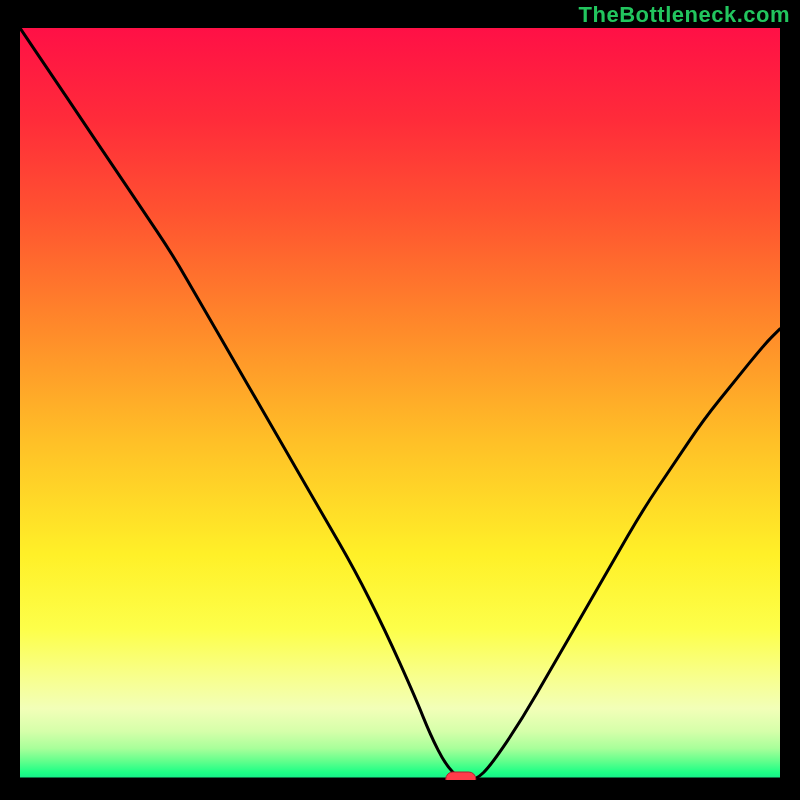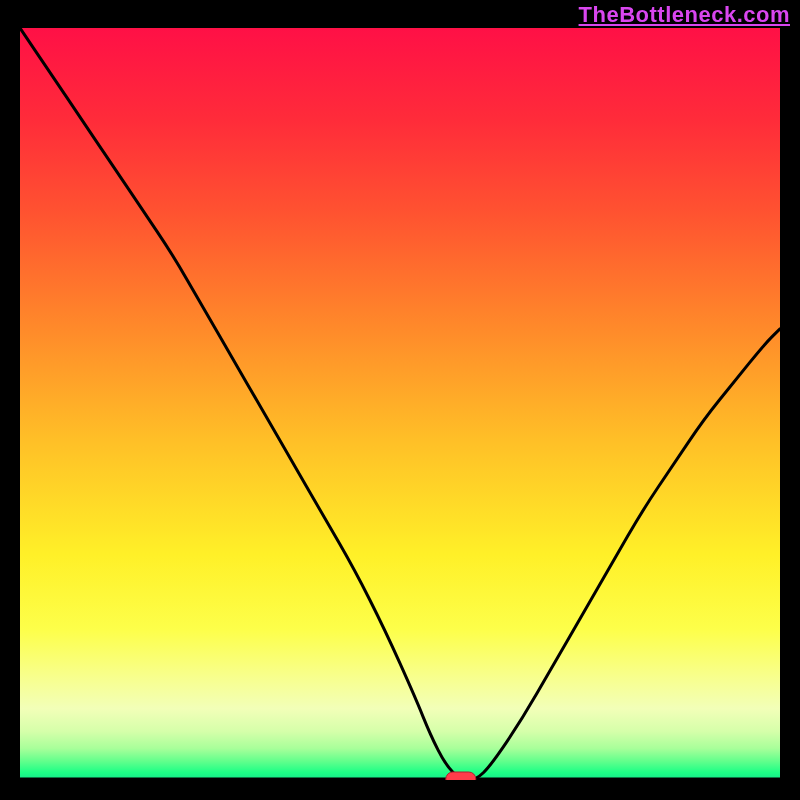--- a/index.html
+++ b/index.html
@@ -14,26 +14,25 @@
   .frame {
     position: relative;
     width: 800px;
     height: 800px;
     background: #000;
   }
   .watermark {
     position: absolute;
     top: 2px;
     right: 10px;
-    color: #d946ef;
+    color: #22c55e;
     font-size: 22px;
     font-weight: bold;
     letter-spacing: 0.5px;
     z-index: 5;
-    text-decoration: underline;
   }
   .plot-area {
     position: absolute;
     left: 20px;
     top: 28px;
     width: 760px;
     height: 752px;
     overflow: hidden;
   }
   .plot-area svg {

